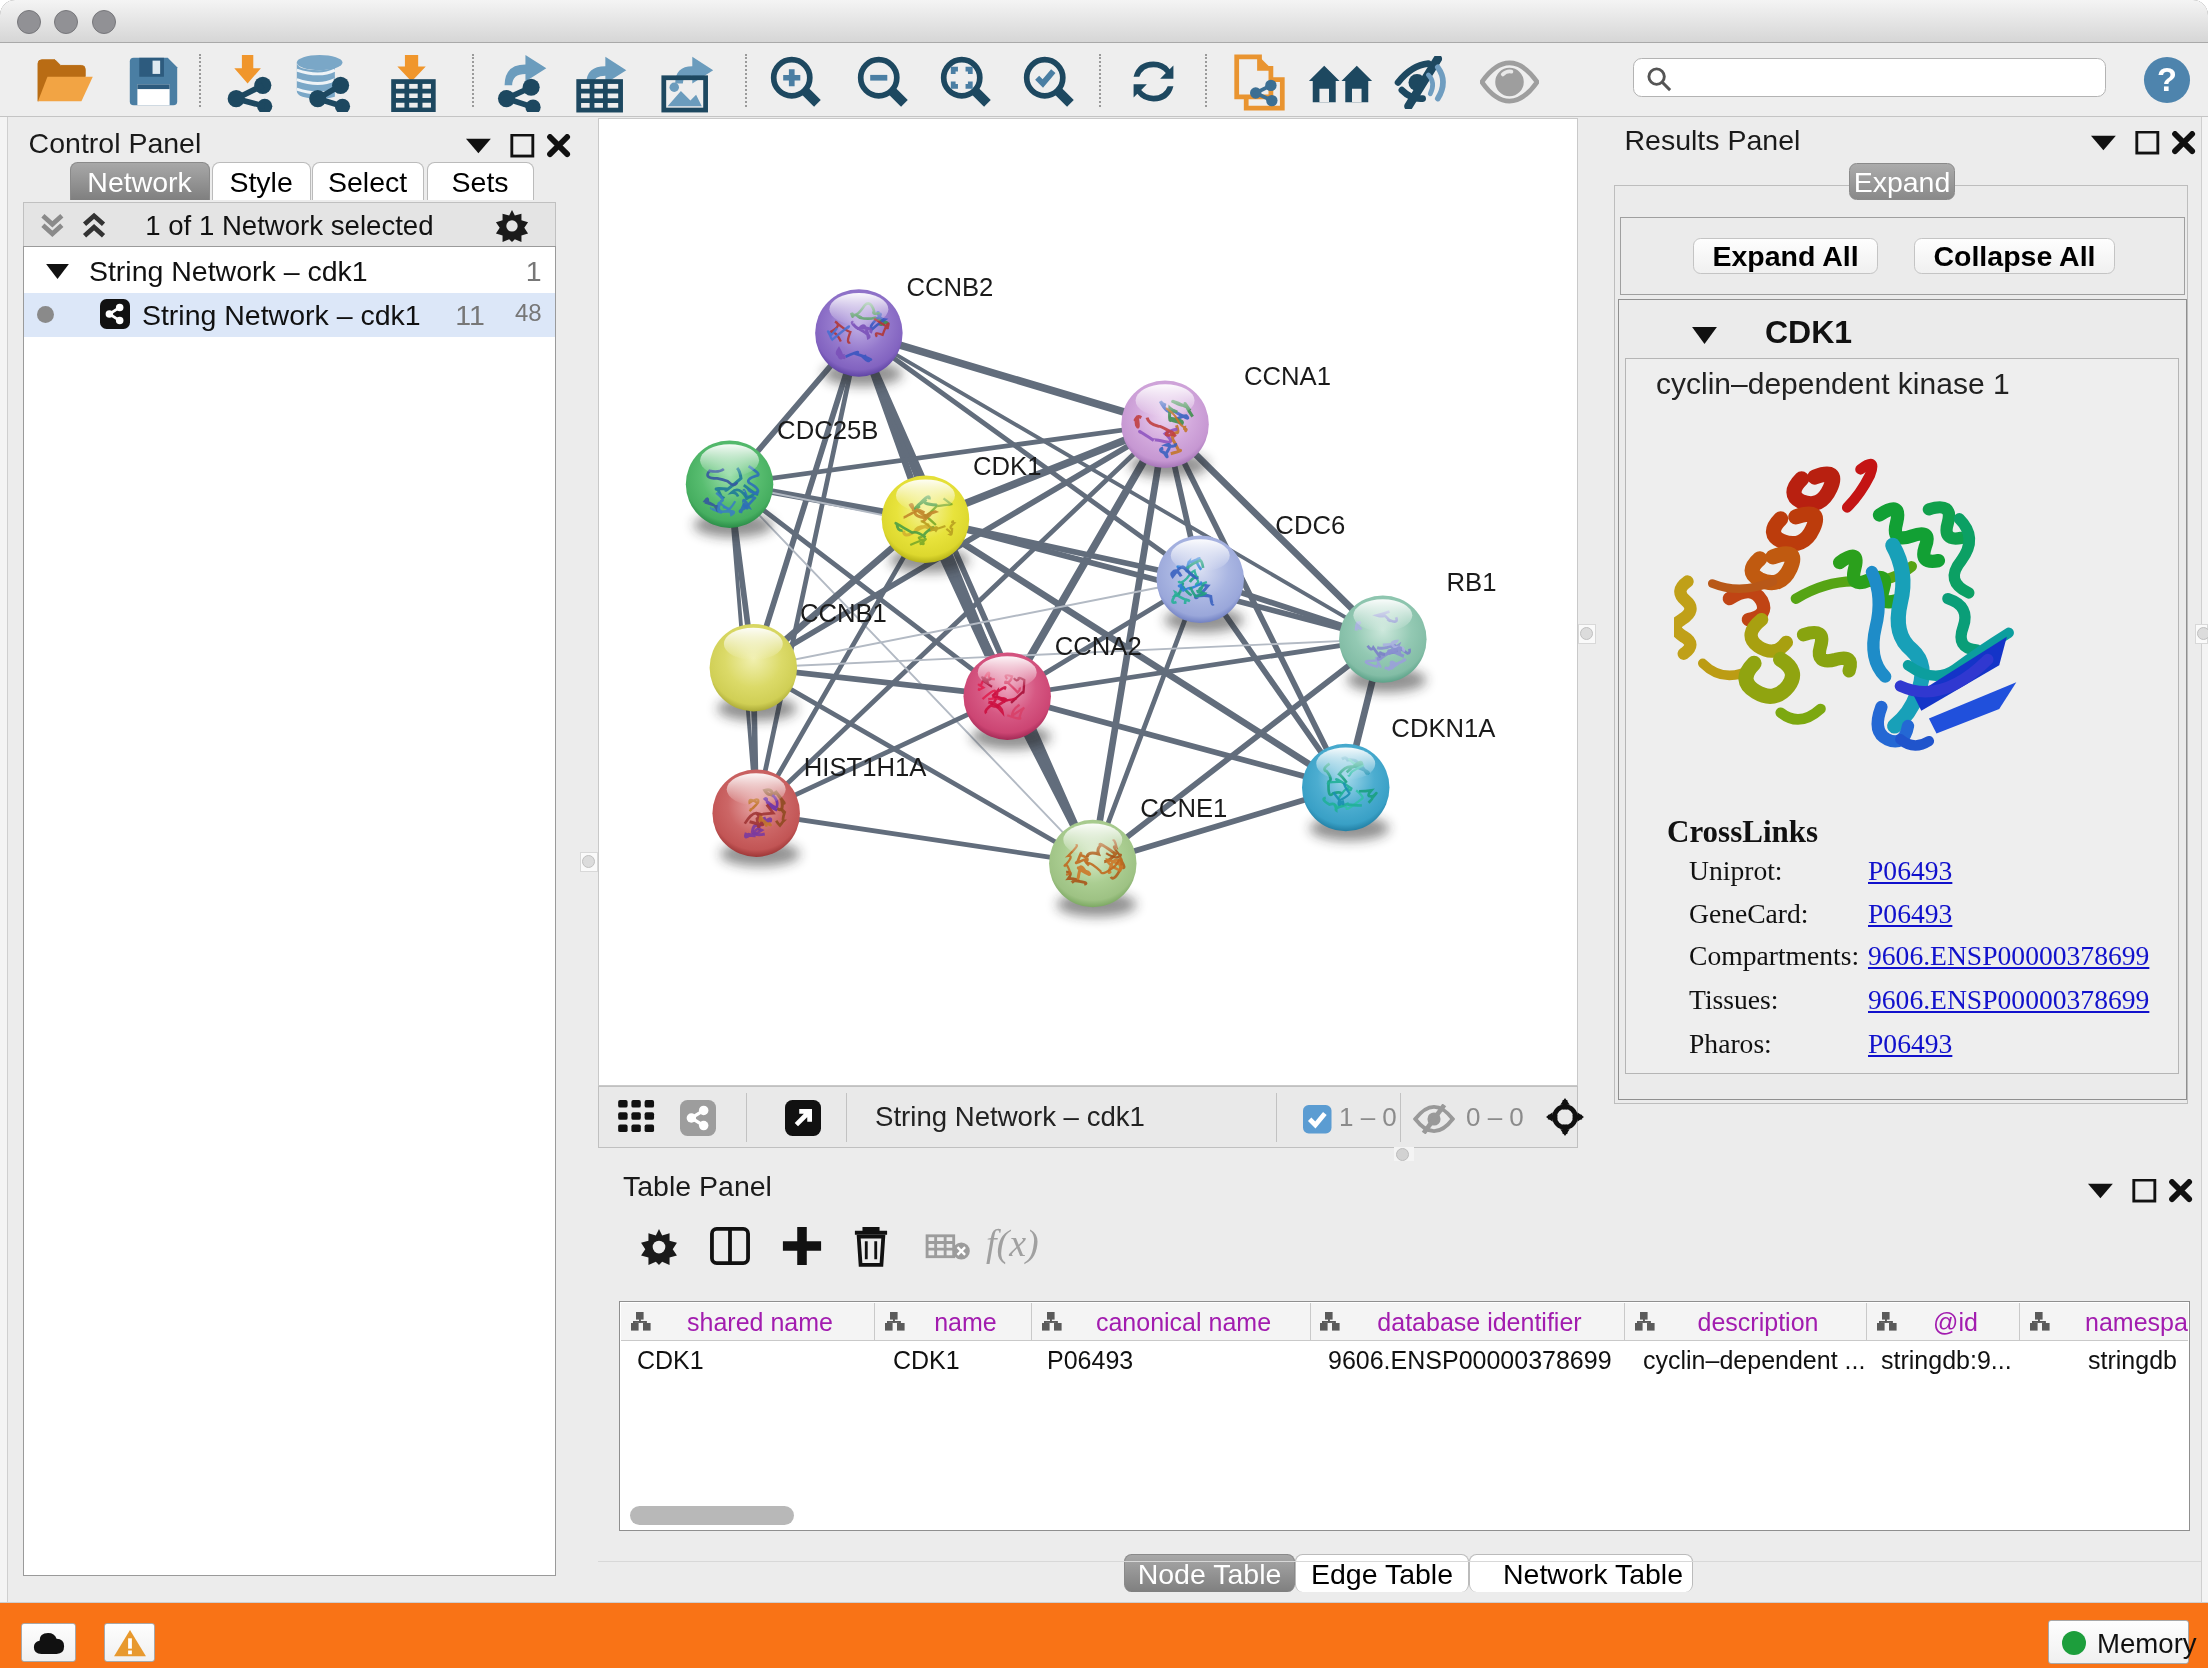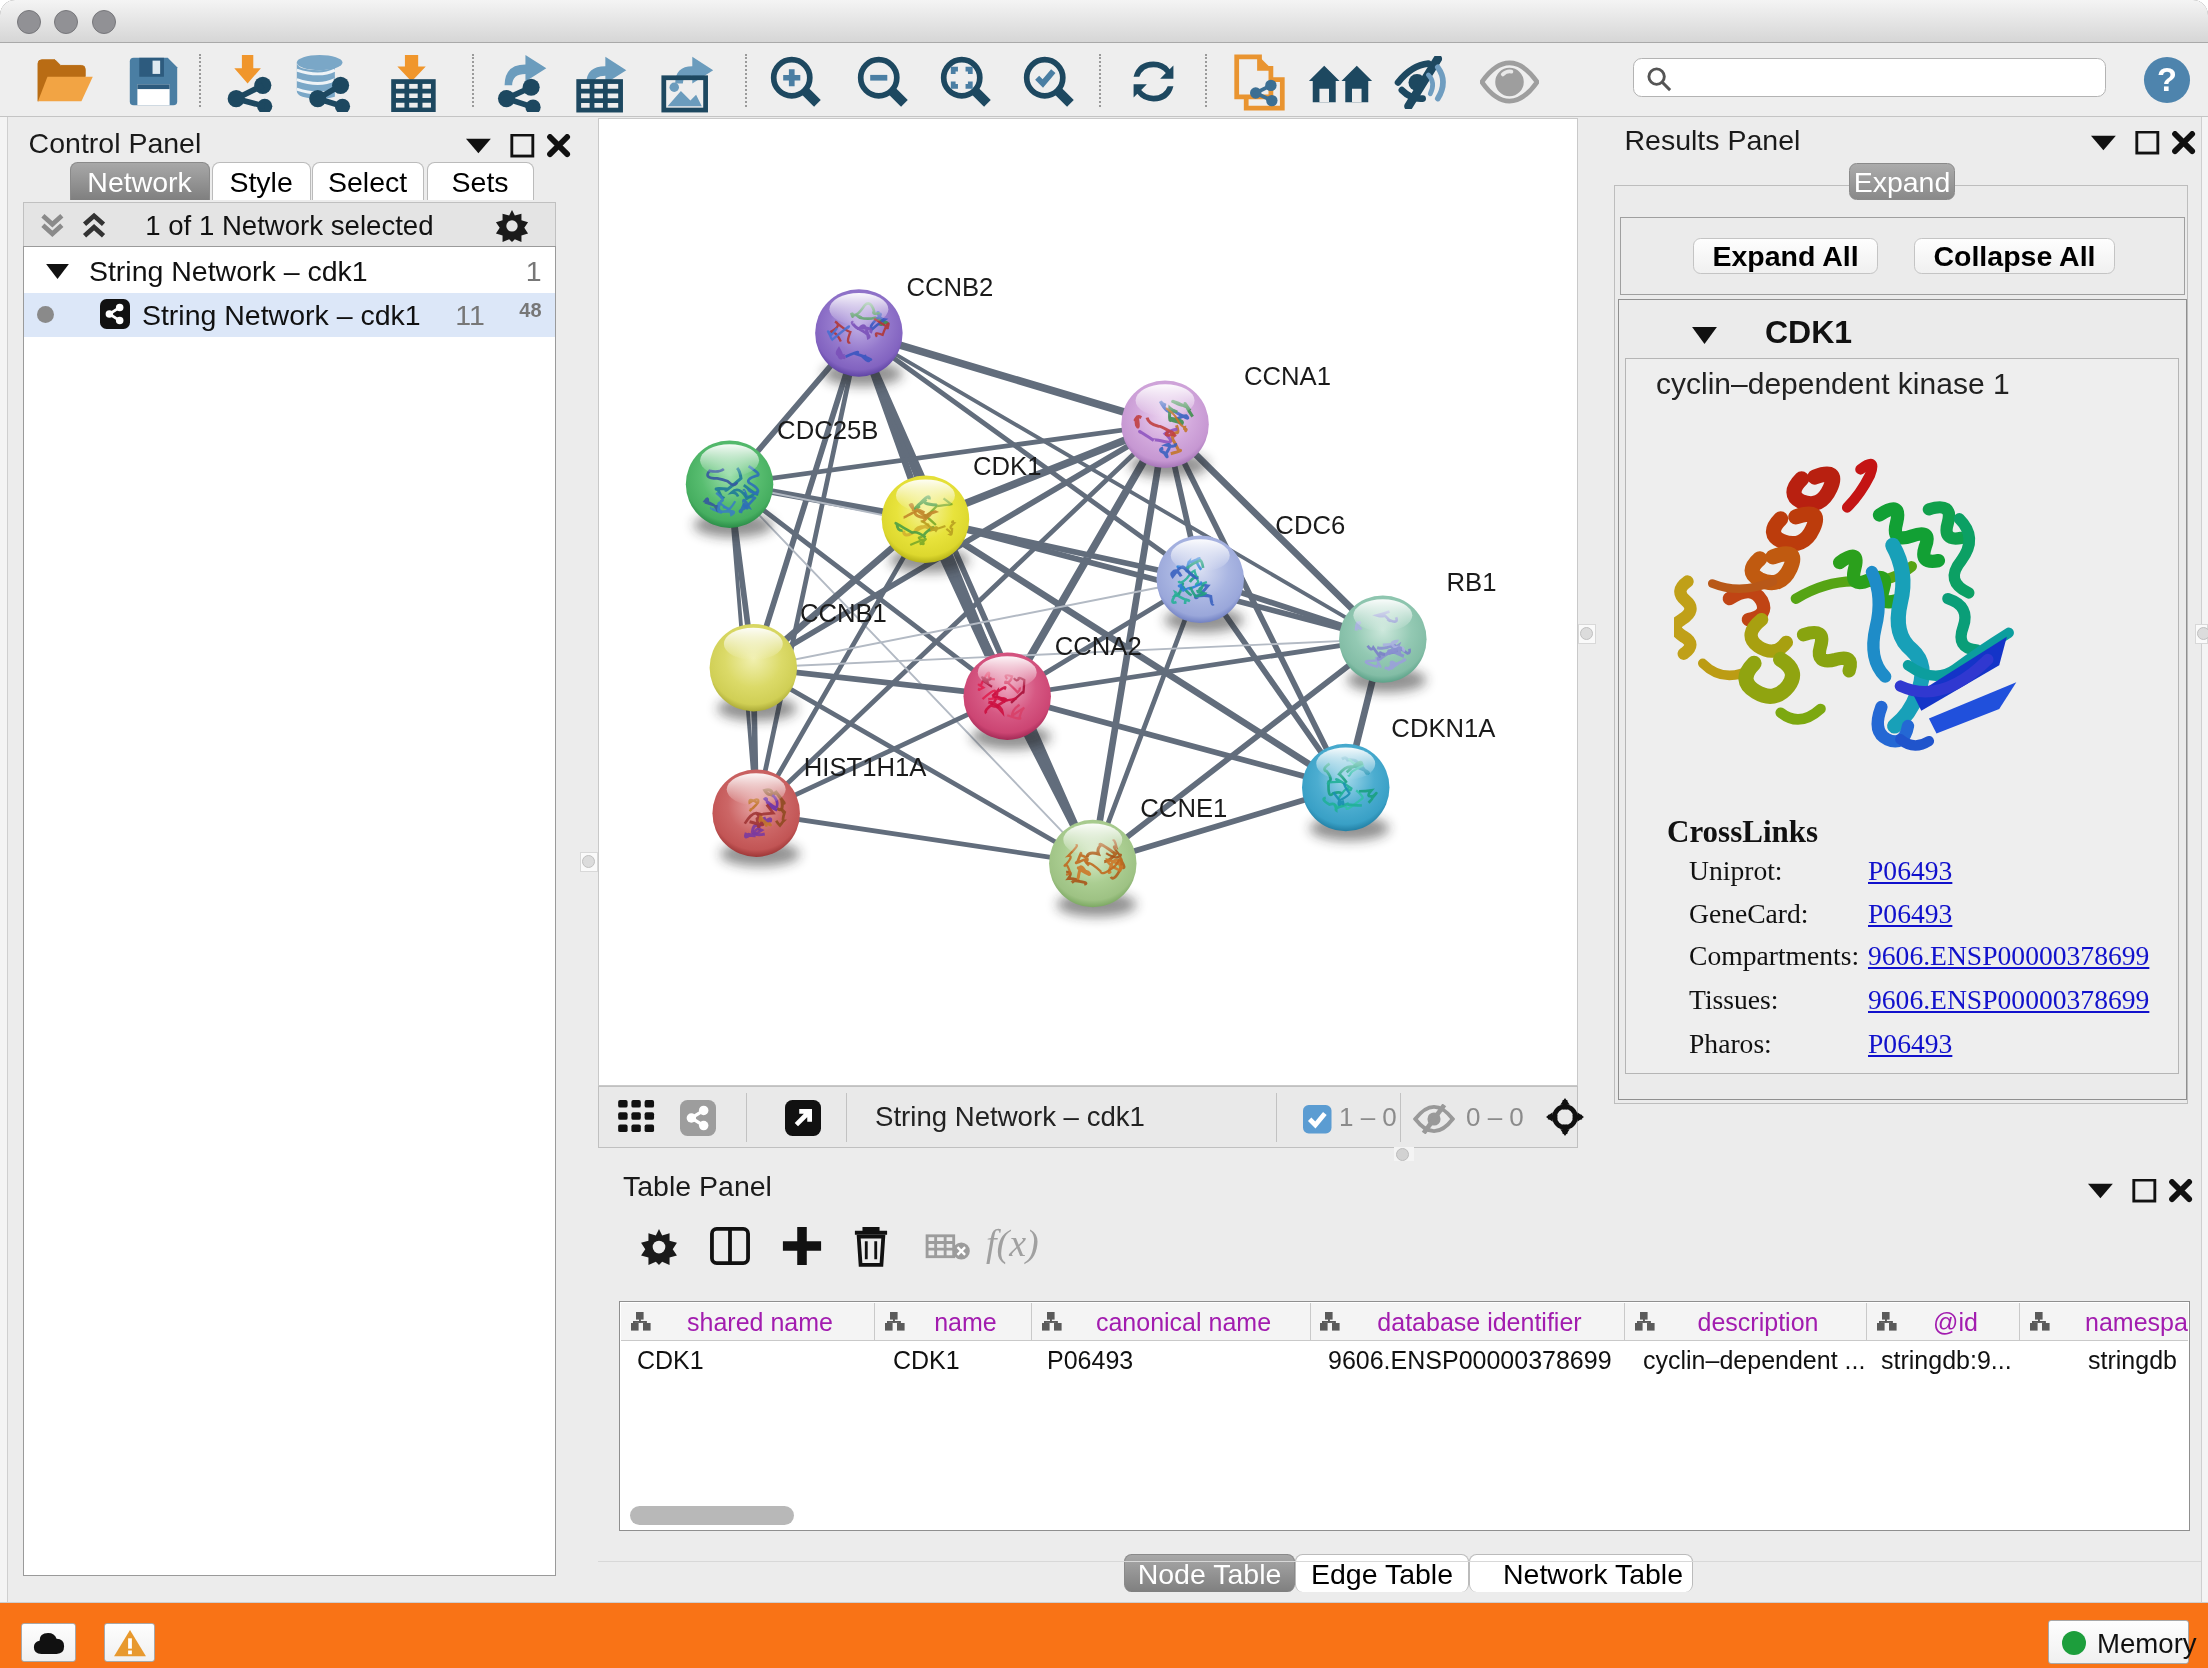--- a/index.html
+++ b/index.html
@@ -245,21 +245,21 @@
         <div style="position:absolute;left:13.3px;top:13.3px;width:17px;height:17px;border-radius:50%;background:#8a8a8a;"></div>
         <svg style="position:absolute;left:76px;top:5.7px;" width="30" height="30" viewBox="0 0 32 32">
           <rect x="0" y="0" width="32" height="32" rx="7" fill="#111"></rect>
           <circle cx="21" cy="9" r="4" fill="#fff"></circle>
             <circle cx="10" cy="16" r="4" fill="#fff"></circle>
             <circle cx="21" cy="23" r="4" fill="#fff"></circle>
           <path d="M21 9 L10 16 L21 23" stroke="#fff" stroke-width="3" fill="none"></path>
         </svg>
         <div style="position:absolute;left:118px;top:5.7px;font-size:28.5px;color:#111;">String Network – cdk1</div>
         <div style="position:absolute;right:70px;top:5.7px;font-size:28.5px;color:#777;">11</div>
-        <div style="position:absolute;right:13.3px;top:5.7px;font-size:20px;color:#777;font-weight:bold;">48</div>
+        <div style="position:absolute;right:13.3px;top:5.7px;font-size:24px;color:#777;">48</div>
       </div>
     </div>
   </div>
   <div id="netwrap">
   <svg width="980" height="968" viewBox="0 0 1030 1018">
     <defs>
       <filter id="blur6" x="-50%" y="-50%" width="200%" height="200%">
             <feGaussianBlur stdDeviation="6"></feGaussianBlur>
           </filter>
       <linearGradient id="hl" x1="0" y1="0" x2="0" y2="1">

